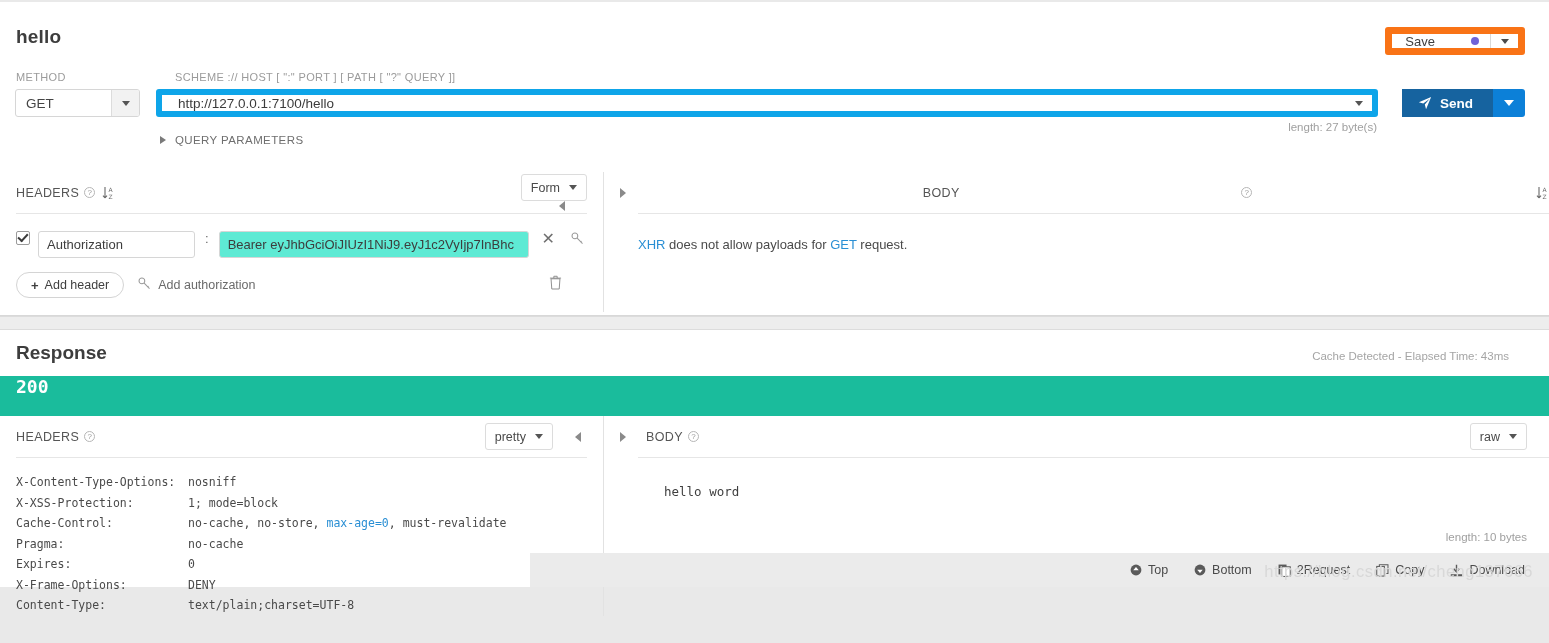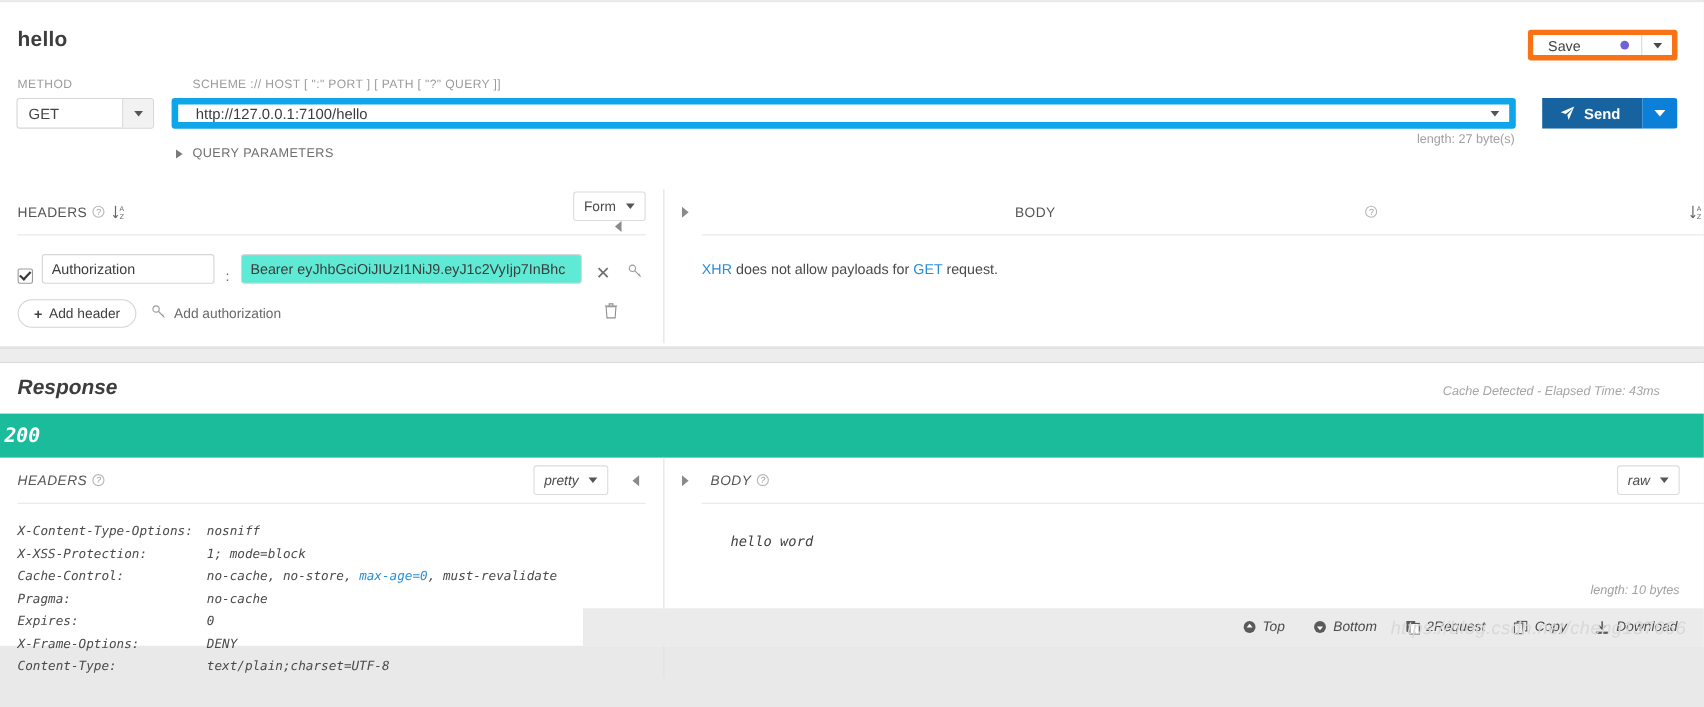--- a/index.html
+++ b/index.html
@@ -22,21 +22,21 @@
   .req-title {
     position:absolute; left:16px; top:24px;
     font-size:19px; font-weight:bold; color:#3d3d3d;
     letter-spacing:.2px;
   }
 
   
   .save-group {
     position:absolute; right:24px; top:25px;
     display:flex; align-items:stretch;
-    border:5px solid #f97316; border-radius:3px; background:#fff;
+    border:7px solid #f97316; border-radius:3px; background:#fff;
     height:28px;
   }
   .save-btn {
     display:flex; align-items:center; gap:36px;
     padding:0 11px 0 13px;
     font-size:13px; color:#3f3f3f; background:#fff;
     border:none; cursor:pointer; height:100%;
     font-family:"Liberation Sans", sans-serif;
   }
   .save-dot { width:8px; height:8px; border-radius:50%; background:#6f63d8; display:inline-block; }
@@ -140,21 +140,21 @@
   .sel-box {
     border:1px solid #dcdcdc; border-radius:3px; background:#fff;
     height:27px; display:flex; align-items:center; gap:9px; padding:0 9px;
     font-size:12.5px; color:#4a4a4a; cursor:pointer;
   }
   .arrow-pager { display:flex; align-items:center; cursor:pointer; padding:0 6px; }
   .tri-l-sm { width:0;height:0;border-top:5px solid transparent;border-bottom:5px solid transparent;border-right:6px solid #8a8a8a; }
   .tri-r-sm { width:0;height:0;border-top:5px solid transparent;border-bottom:5px solid transparent;border-left:6px solid #8a8a8a; }
 
   
-  .hdr-row { display:flex; align-items:flex-end; gap:8px; margin-top:17px; }
+  .hdr-row { display:flex; align-items:flex-start; gap:8px; margin-top:17px; }
   .chk {
     width:14px; height:14px; border:1px solid #9b9b9b; border-radius:2px; background:#fff;
     display:flex; align-items:center; justify-content:center; cursor:pointer; flex:none;
   }
   .chk:after {
     content:""; width:4px; height:8px; border:solid #3a3a3a; border-width:0 2px 2px 0;
     transform:rotate(43deg) translate(-1px,-1px);
   }
   .hdr-key {
     width:157px; height:27px; border:1px solid #d6d6d6; border-radius:3px;
@@ -180,27 +180,27 @@
   .link-auth { display:flex; align-items:center; gap:7px; font-size:12.5px; color:#6a6a6a; cursor:pointer; }
   .trash { position:absolute; left:533px; top:3px; cursor:pointer; }
 
   .body-msg { margin-top:23px; font-size:13px; color:#4a4a4a; }
   .lnk { color:#2a8fd4; }
 
   
   .gap { height:14px; background:#ededed; border-top:1px solid #dcdcdc; border-bottom:1px solid #dcdcdc;}
 
   
-  .response-panel { background:#fff; position:relative; height:257px;font-style:italic; }
+  .response-panel { background:#fff; position:relative; height:257px; }
   .resp-head { height:46px; position:relative; }
   .resp-h1 { position:absolute; left:16px; top:12px; font-size:19px; font-weight:bold; color:#3d3d3d; }
   .cache-txt { position:absolute; right:40px; top:20px; font-size:11.5px; color:#a5a5a5; }
   .status-bar {
-    height:40px; background:#1abc9c; display:flex; align-items:center;
-    padding-left:4px;
+    height:40px; background:#1abc9c; display:flex; align-items:flex-start;
+    padding-left:16px;
   }
   .status-code {
     color:#fff; font-size:18px; font-weight:bold;
     font-family:"DejaVu Sans Mono", monospace;
   }
 
   .resp-split { display:flex; }
   .rcol-left { width:603px; position:relative; padding:0 16px; }
   .rcol-right { flex:1; position:relative; padding:0 0 0 34px; border-left:1px solid #e2e2e2; }
 

